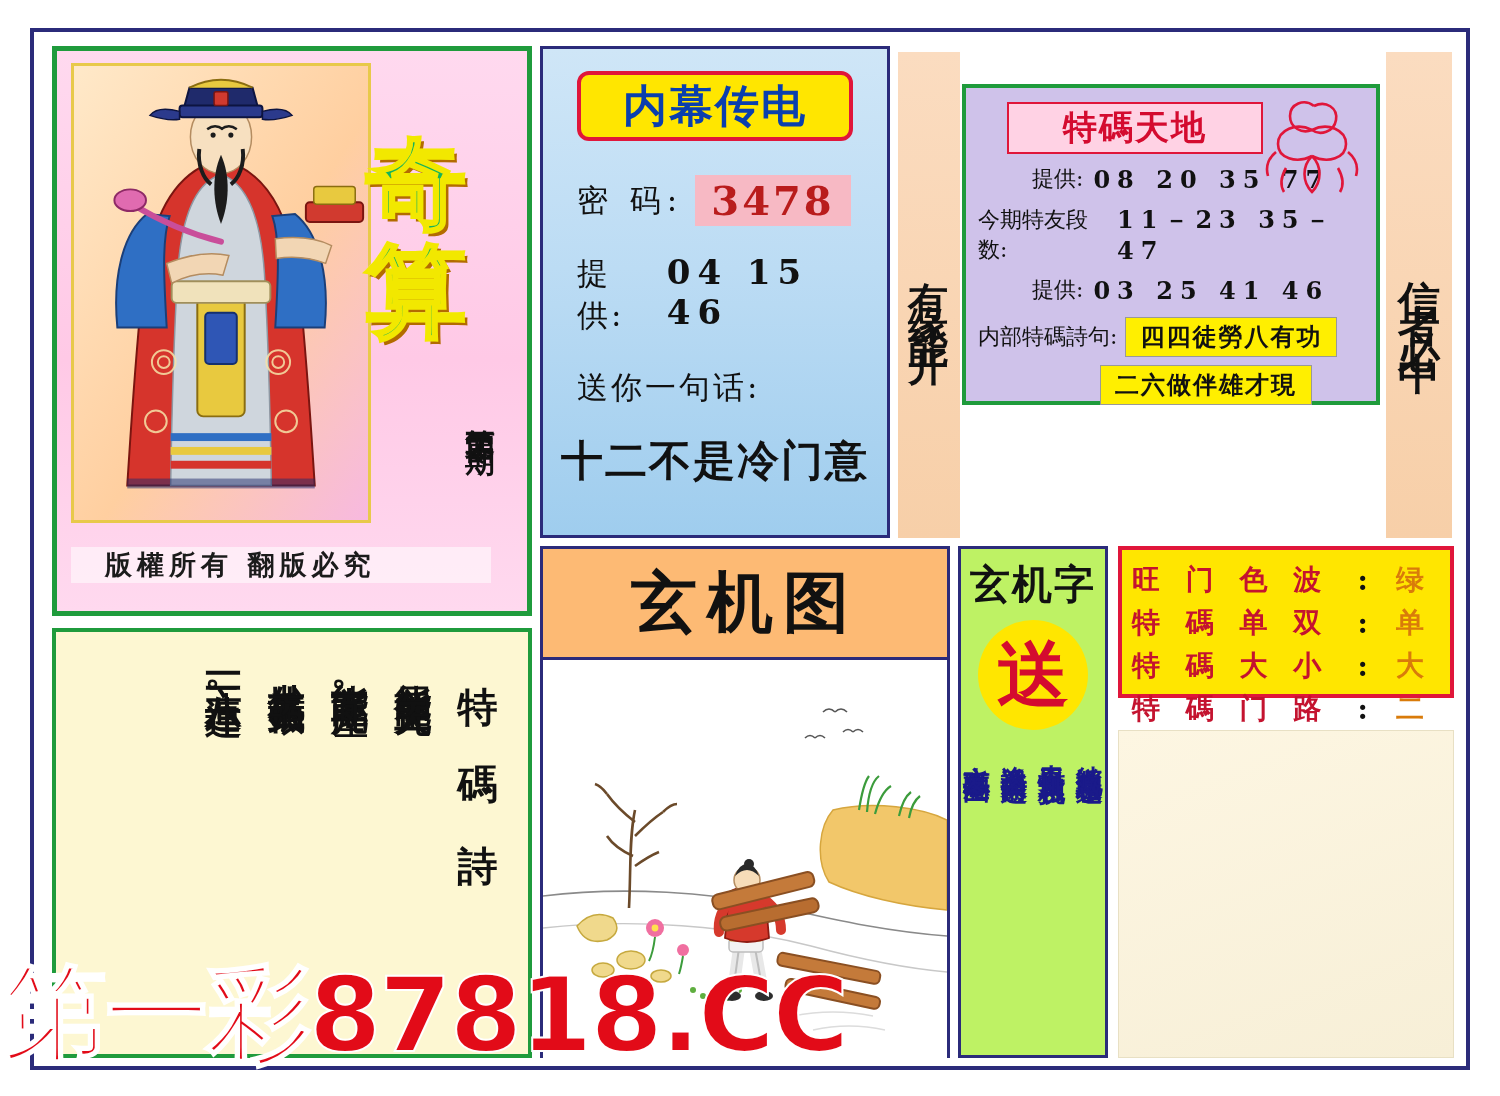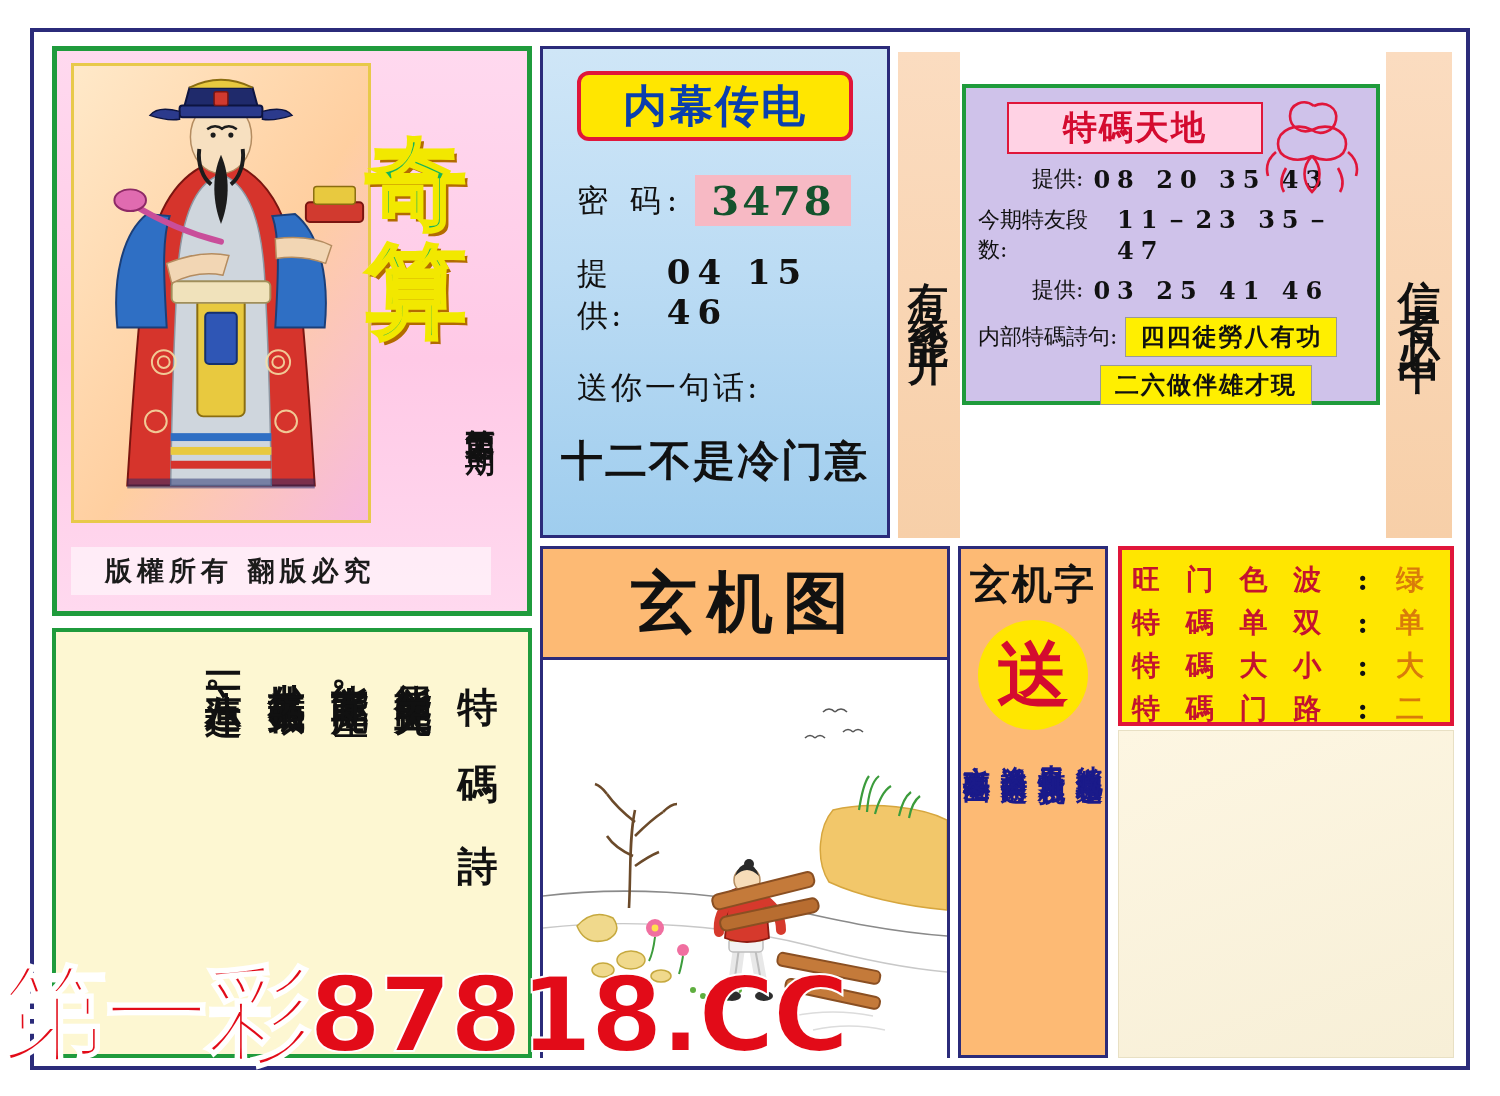--- a/index.html
+++ b/index.html
@@ -26,21 +26,21 @@
     overflow:hidden;
   }
   .god-inner{
     position:absolute;left:14px;top:12px;width:300px;height:460px;
     border:3px solid #e8c94a;box-sizing:border-box;
     background:linear-gradient(160deg,#ffe9c9 0%,#ffd3a8 40%,#f6b9e0 100%);
     overflow:hidden;
   }
   .god-figure{position:absolute;left:0;top:0;width:100%;height:100%;}
   .copyright{
-    position:absolute;left:14px;top:496px;width:420px;height:48px;
+    position:absolute;left:14px;top:496px;width:420px;height:36px;
     background:rgba(255,255,255,.55);
     font-family:"DejaVu Serif","Liberation Serif",serif;
     font-size:27px;letter-spacing:5px;color:#1b1b1b;
     display:flex;align-items:center;justify-content:flex-start;
     padding-left:34px;box-sizing:border-box;font-weight:700;
   }
   .qisuan{
     position:absolute;right:26px;top:78px;width:170px;
     text-align:center;
   }
@@ -88,21 +88,21 @@
     display:flex;align-items:center;justify-content:center;
     font-family:"DejaVu Serif","Liberation Serif",serif;
     font-weight:700;font-size:44px;color:#0a3fae;letter-spacing:2px;
   }
   .pw-row{
     margin-top:34px;display:flex;align-items:center;gap:12px;padding-left:20px;
     font-family:"DejaVu Serif","Liberation Serif",serif;
   }
   .pw-label{font-size:31px;color:#111;letter-spacing:6px;}
   .pw-value{
-    background:#f7b9c4;padding:2px 16px;font-size:40px;font-weight:700;color:#14532d;
+    background:#f7b9c4;padding:2px 16px;font-size:40px;font-weight:700;color:#b91c1c;
     letter-spacing:3px;
   }
   .give-row{
     margin-top:26px;padding-left:20px;display:flex;align-items:baseline;gap:14px;
     font-family:"DejaVu Serif","Liberation Serif",serif;
   }
   .give-label{font-size:31px;color:#111;letter-spacing:3px;}
   .give-nums{font-size:34px;color:#111;font-weight:700;letter-spacing:7px;}
   .sentence-label{
     margin-top:30px;padding-left:20px;
@@ -187,21 +187,21 @@
     height:108px;background:#fdba74;border-bottom:3px solid #2b2b7a;
     display:flex;align-items:center;justify-content:center;
     font-family:"DejaVu Serif","Liberation Serif",serif;
     font-weight:700;font-size:66px;color:#111;letter-spacing:10px;
   }
   .xjt-art{position:relative;width:100%;height:398px;background:#ffffff;overflow:hidden;}
 
   
   .xjz-box{
     position:absolute;left:958px;top:546px;width:150px;height:512px;
-    border:3px solid #2b2b7a;box-sizing:border-box;background:#fdba74;
+    border:3px solid #2b2b7a;box-sizing:border-box;background:#bef264;
     display:flex;flex-direction:column;align-items:center;
   }
   .xjz-title{
     margin-top:8px;
     font-family:"DejaVu Serif","Liberation Serif",serif;
     font-weight:700;font-size:40px;color:#111;letter-spacing:2px;
   }
   .song-circle{
     margin-top:8px;width:110px;height:110px;border-radius:50%;background:#ffe600;
     display:flex;align-items:center;justify-content:center;
@@ -213,21 +213,21 @@
   }
   .xjz-col{
     writing-mode:vertical-rl;text-orientation:upright;
     font-family:"DejaVu Serif","Liberation Serif",serif;
     font-weight:700;font-size:27px;line-height:1.32;color:#1a1a8a;
     letter-spacing:2px;
   }
 
   
   .right-table{
-    position:absolute;left:1118px;top:546px;width:336px;height:180px;
+    position:absolute;left:1118px;top:546px;width:336px;height:152px;
     border:4px solid #e0163a;box-sizing:border-box;background:#ffe600;
     padding:6px 10px;
   }
   .rt-row{
     display:flex;align-items:center;justify-content:space-between;
     font-family:"DejaVu Serif","Liberation Serif",serif;
     font-size:28px;font-weight:700;margin-top:5px;
   }
   .rt-label{color:#c4132f;letter-spacing:8px;}
   .rt-colon{color:#111;}
@@ -375,21 +375,21 @@
         <path d="M20 58 q-12 10 -8 24 M92 58 q12 10 8 24"></path>
         <path d="M30 74 q-8 14 -2 24 M82 74 q8 14 2 24"></path>
       </g>
     </svg>
 
     <div class="tema-title">特碼天地</div>
 
 
     <div class="tema-row indent">
       <span>提供:</span>
-      <span class="nums">08  20  35  43</span>
+      <span class="nums">08  20  35  77</span>
     </div>
 
     <div class="tema-row">
       <span>今期特友段数:</span>
       <span class="nums">11－23    35－47</span>
     </div>
 
     <div class="tema-row indent">
       <span>提供:</span>
       <span class="nums">03 25    41  46</span>

